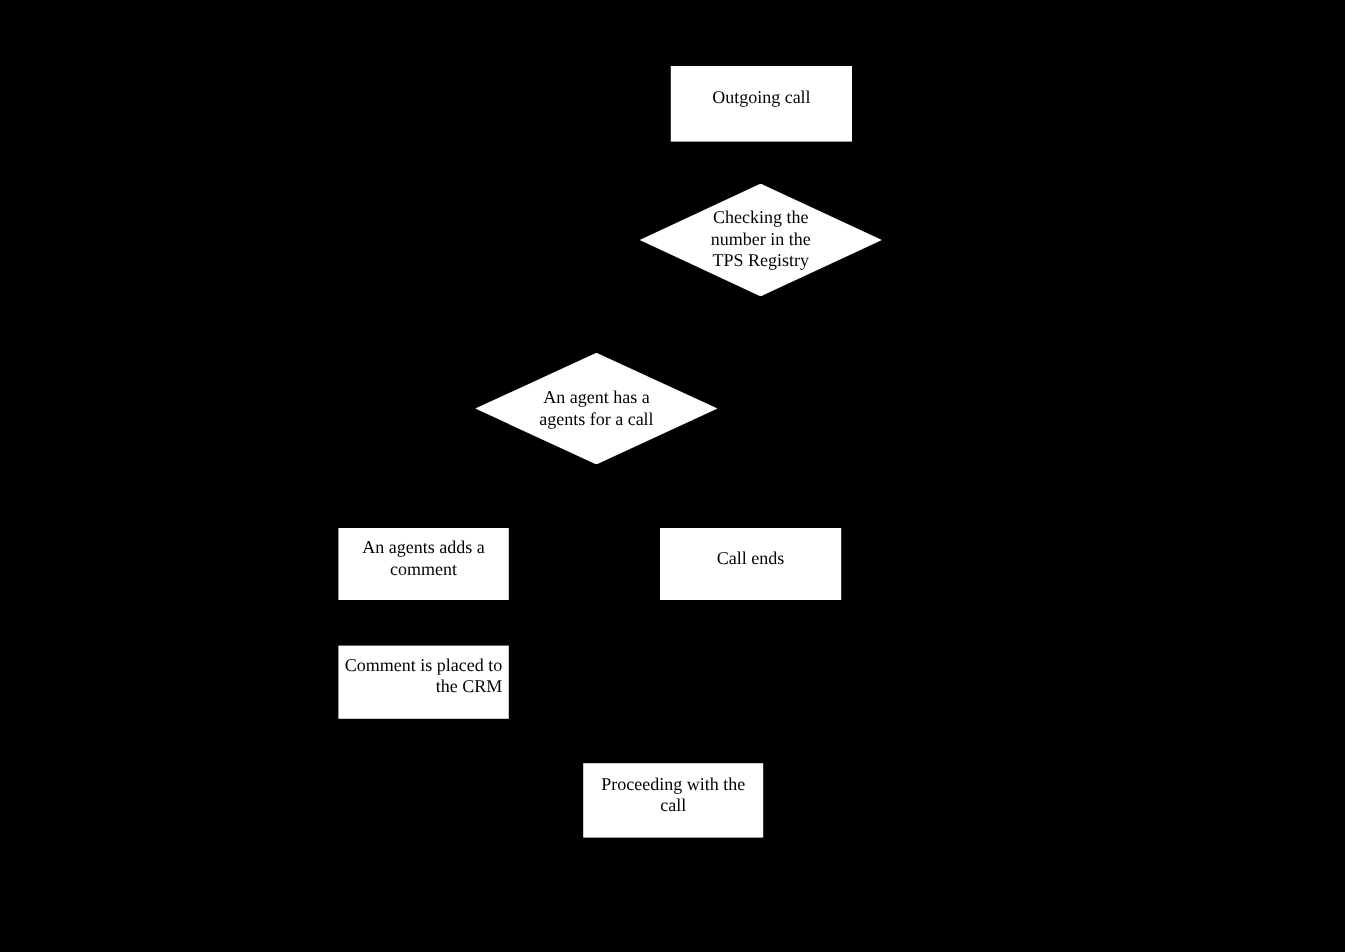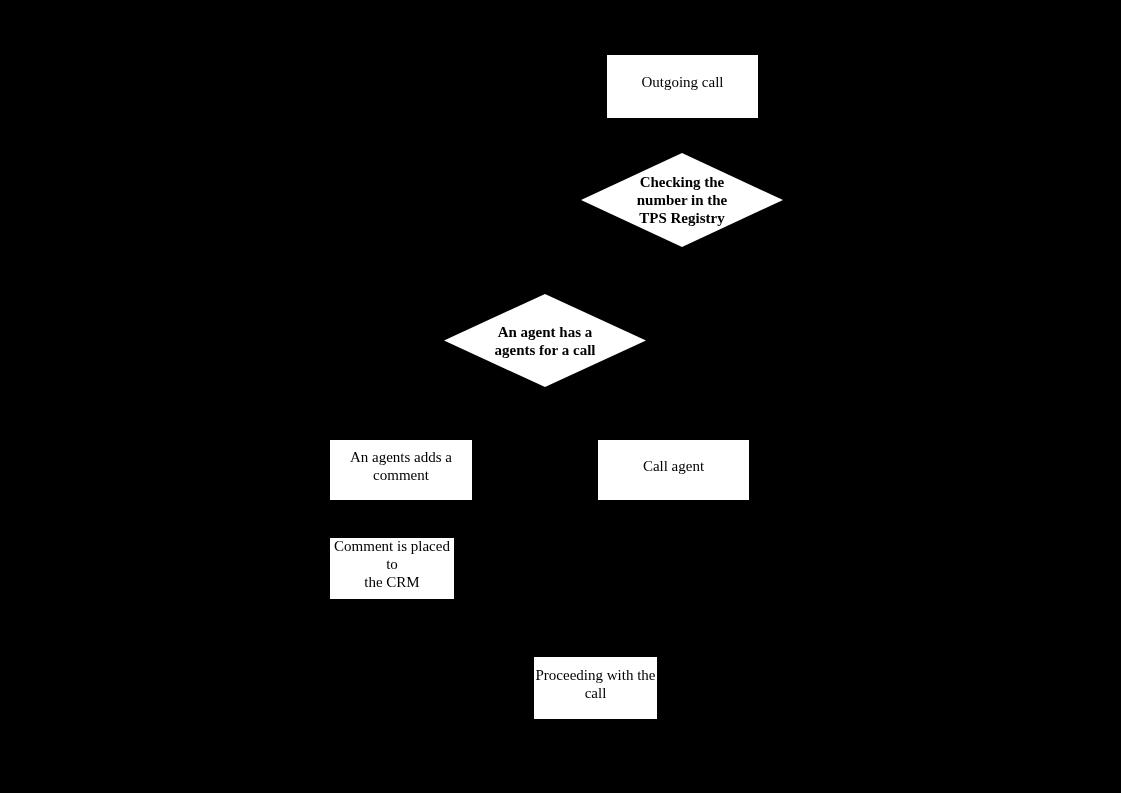--- a/index.html
+++ b/index.html
@@ -25,38 +25,36 @@
     background: var(--node-fill);
     color: var(--node-text);
     display: flex;
     align-items: center;
     justify-content: center;
     text-align: center;
     font-size: 15px;
     line-height: 18px;
     white-space: pre-line;
     box-sizing: border-box;
-    margin-left: 48px;
   }
   .rect {
     
     padding-bottom: 9px;
   }
   .diamond {
     clip-path: polygon(50% 0, 100% 50%, 50% 100%, 0 50%);
-    font-weight: bold;
   }
   
   .pos-outgoing   { left: 559px; top:  55px; width: 151px; height: 63px; }
   .pos-tps        { left: 533px; top: 153px; width: 202px; height: 94px; }
   .pos-reason     { left: 396px; top: 294px; width: 202px; height: 93px; }
   .pos-addcomment { left: 282px; top: 440px; width: 142px; height: 60px; }
   .pos-callends   { left: 550px; top: 440px; width: 151px; height: 60px; }
-  .pos-crm        { left: 282px; top: 538px; width: 124px; height: 61px; }
-  .pos-proceed    { left: 486px; top: 657px; width: 123px; height: 62px; }
+  .pos-crm        { left: 282px; top: 538px; width: 142px; height: 61px; text-align: right; }
+  .pos-proceed    { left: 486px; top: 636px; width: 150px; height: 62px; }
   .label { display: inline-block; }
 </style>
 </head>
 <body>
 
 <div class="canvas">
 
   <div class="node rect pos-outgoing">
     <span class="label">Outgoing call</span>
   </div>
@@ -71,21 +69,21 @@
     <span class="label">An agent has a
 agents for a call</span>
   </div>
 
   <div class="node rect pos-addcomment">
     <span class="label">An agents adds a
 comment</span>
   </div>
 
   <div class="node rect pos-callends">
-    <span class="label">Call agent</span>
+    <span class="label">Call ends</span>
   </div>
 
   <div class="node rect pos-crm">
     <span class="label">Comment is placed to
 the CRM</span>
   </div>
 
   <div class="node rect pos-proceed">
     <span class="label">Proceeding with the
 call</span>

